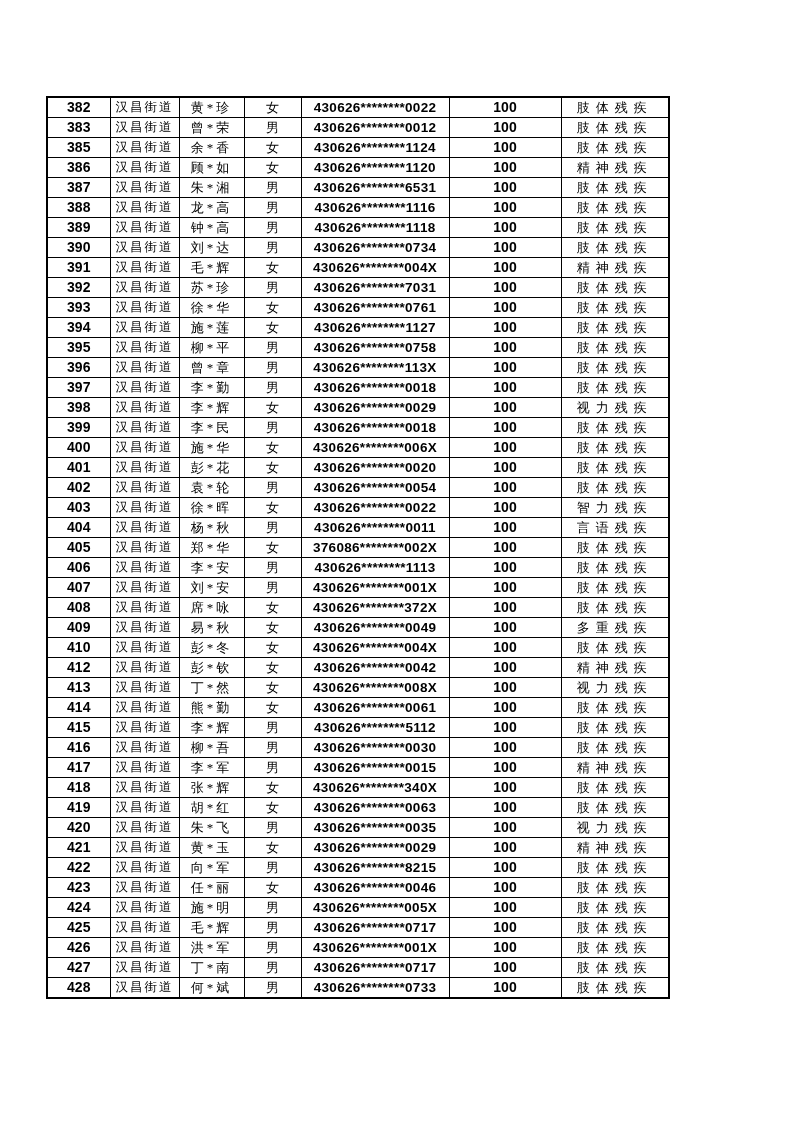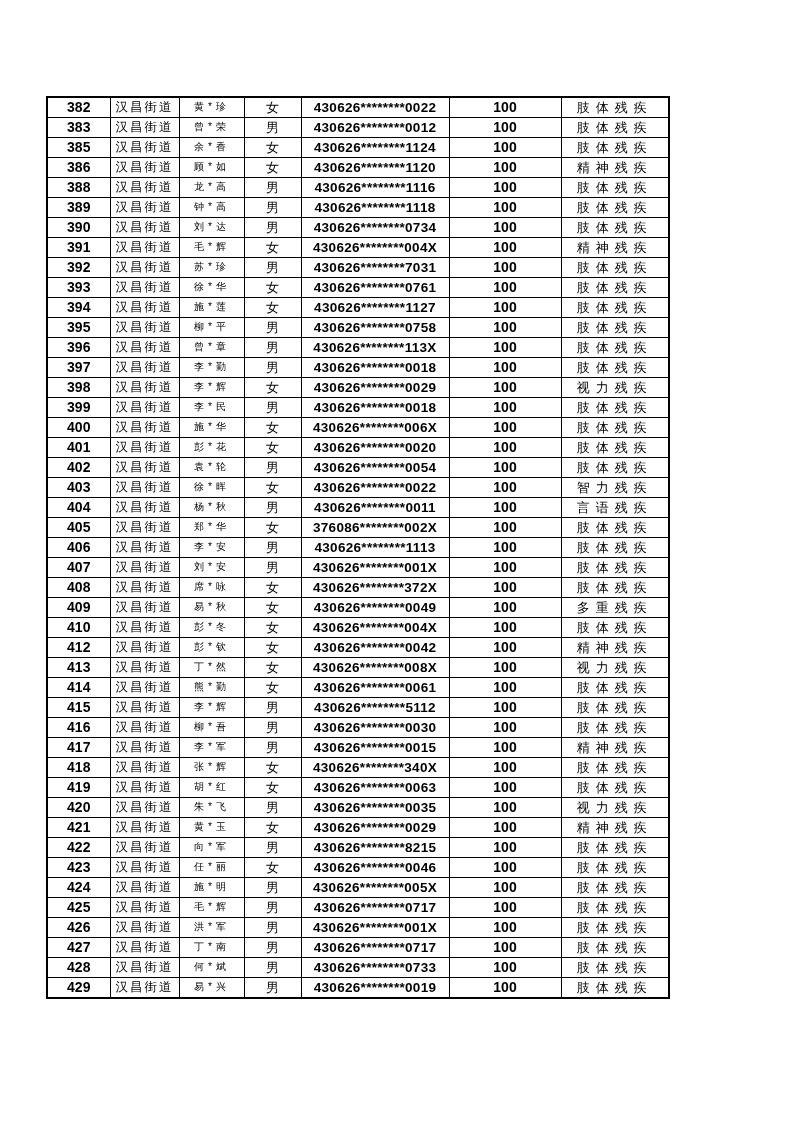--- a/index.html
+++ b/index.html
@@ -45,22 +45,22 @@
     font-family: "Liberation Sans", sans-serif;
     font-weight: 600;
     font-size: 14px;
   }
   td.c-street {
     font-family: "Liberation Serif", serif;
     font-size: 12.5px;
     letter-spacing: 2px;
   }
   td.c-name {
-    font-family: Liberation Mono, monospace;
-    font-size: 10px;
+    font-family: Liberation Serif, serif;
+    font-size: 13px;
     letter-spacing: 3px;
   }
   td.c-gender {
     font-family: "Liberation Serif", serif;
     font-size: 13px;
   }
   td.c-id {
     font-family: "Liberation Sans", sans-serif;
     font-weight: 600;
     font-size: 13.5px;
@@ -123,20 +123,29 @@
         <tr>
           <td class="c-no">386</td>
           <td class="c-street">汉昌街道</td>
           <td class="c-name">顾*如</td>
           <td class="c-gender">女</td>
           <td class="c-id">430626********1120</td>
           <td class="c-amount">100</td>
           <td class="c-type">精神残疾</td>
         </tr>
         <tr>
+          <td class="c-no">387</td>
+          <td class="c-street">汉昌街道</td>
+          <td class="c-name">朱*湘</td>
+          <td class="c-gender">男</td>
+          <td class="c-id">430626********6531</td>
+          <td class="c-amount">100</td>
+          <td class="c-type">肢体残疾</td>
+        </tr>
+        <tr>
           <td class="c-no">388</td>
           <td class="c-street">汉昌街道</td>
           <td class="c-name">龙*高</td>
           <td class="c-gender">男</td>
           <td class="c-id">430626********1116</td>
           <td class="c-amount">100</td>
           <td class="c-type">肢体残疾</td>
         </tr>
         <tr>
           <td class="c-no">389</td>
@@ -479,27 +488,18 @@
           <td class="c-id">430626********0717</td>
           <td class="c-amount">100</td>
           <td class="c-type">肢体残疾</td>
         </tr>
         <tr>
           <td class="c-no">428</td>
           <td class="c-street">汉昌街道</td>
           <td class="c-name">何*斌</td>
           <td class="c-gender">男</td>
           <td class="c-id">430626********0733</td>
-          <td class="c-amount">100</td>
-          <td class="c-type">肢体残疾</td>
-        </tr>
-        <tr>
-          <td class="c-no">429</td>
-          <td class="c-street">汉昌街道</td>
-          <td class="c-name">易*兴</td>
-          <td class="c-gender">男</td>
-          <td class="c-id">430626********0019</td>
           <td class="c-amount">100</td>
           <td class="c-type">肢体残疾</td>
         </tr>
       </tbody>
   </table>
 </div>
 
 </body></html>

